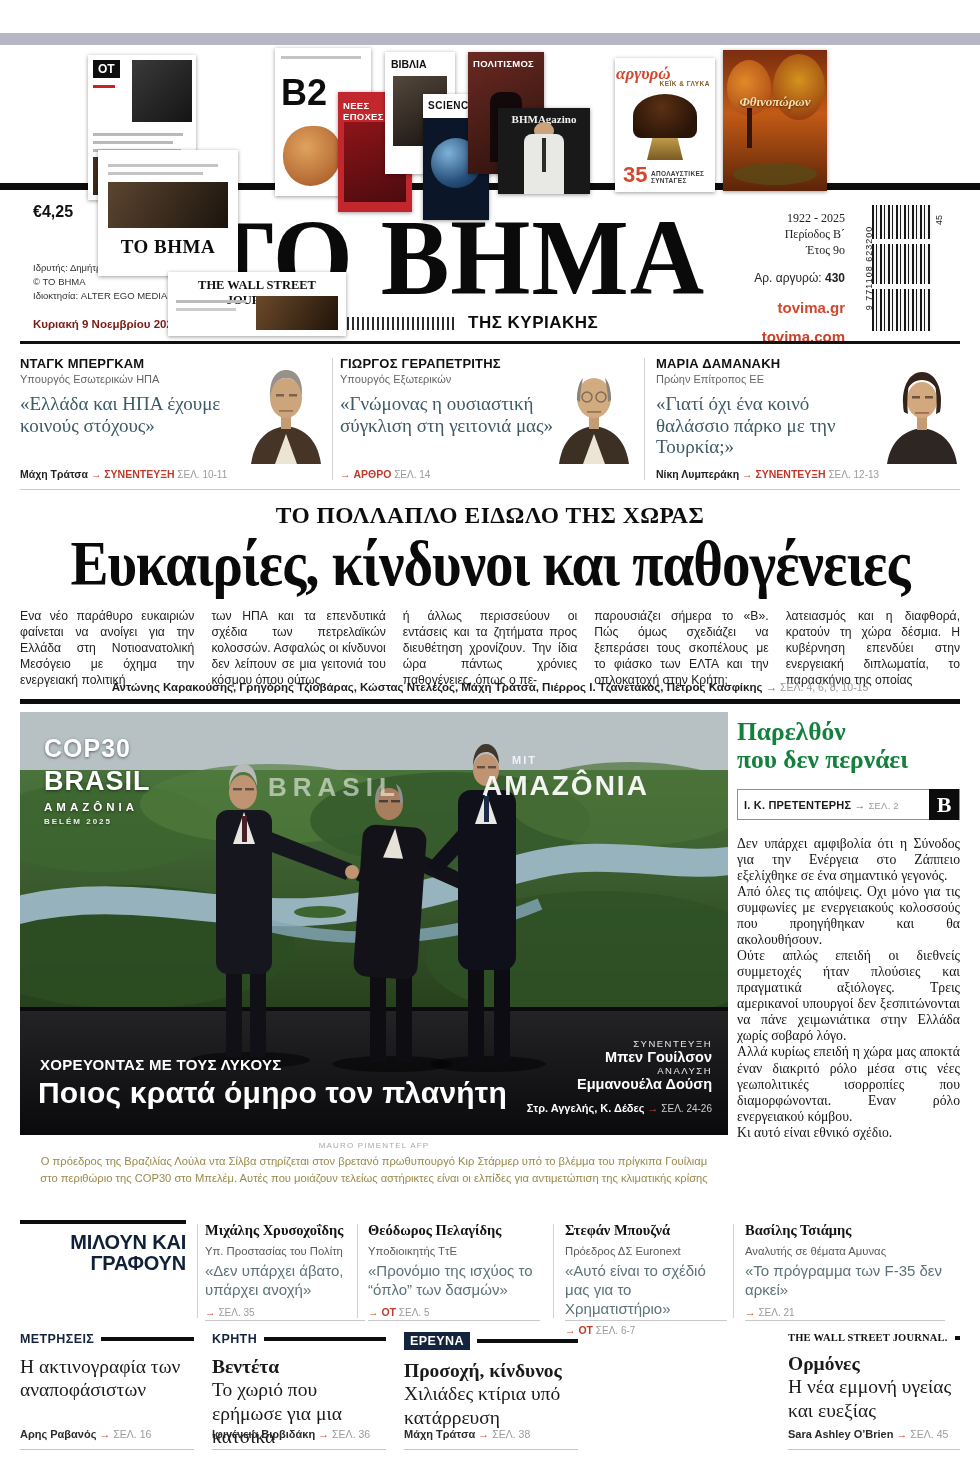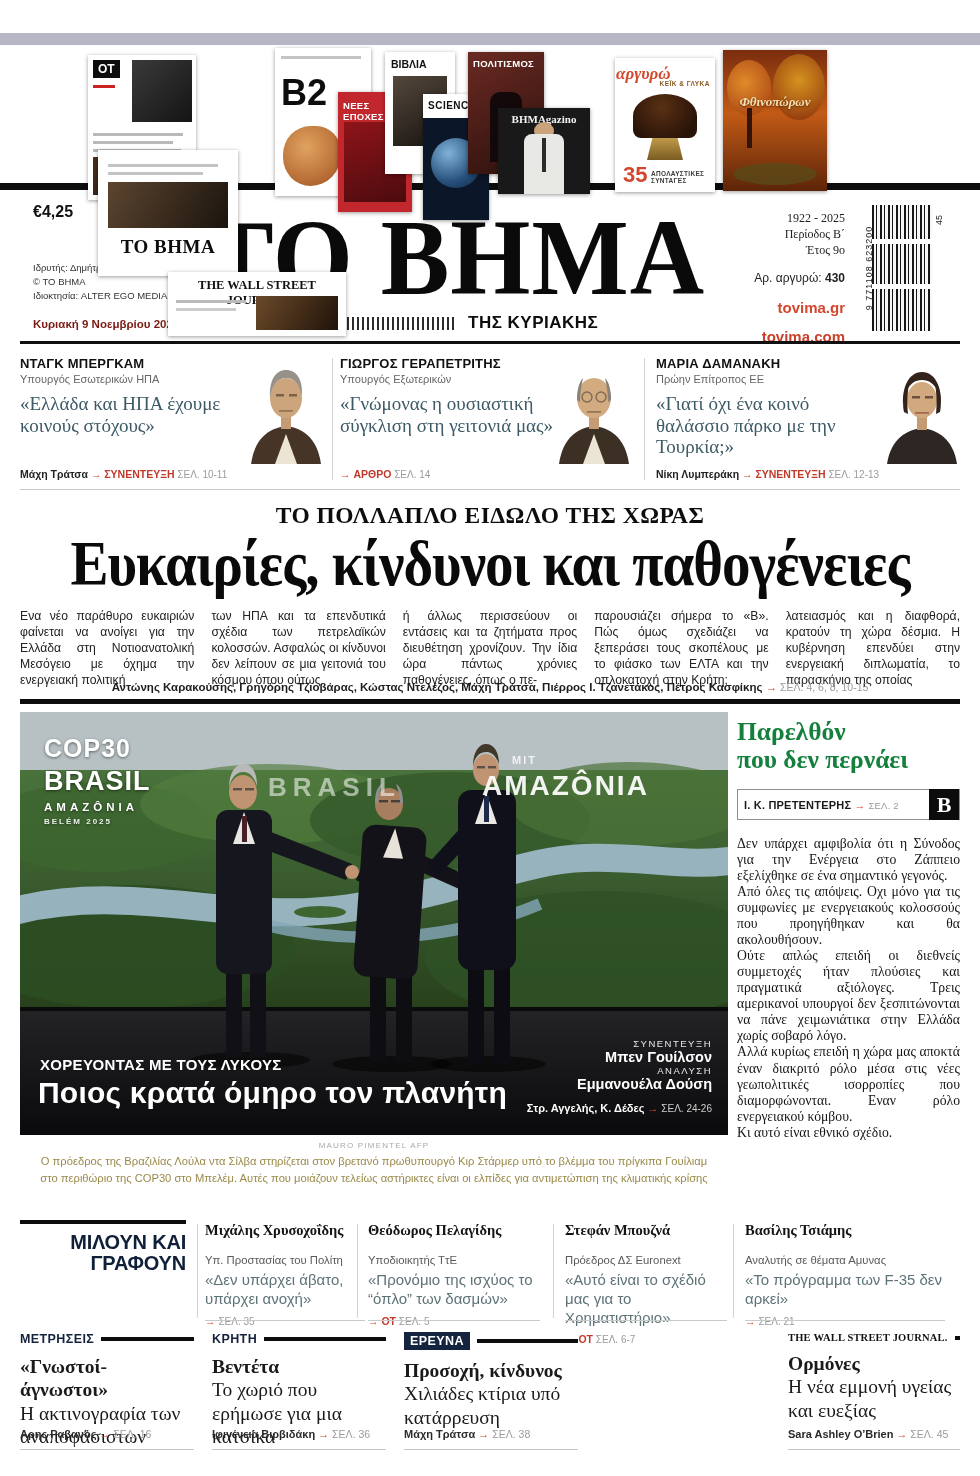--- a/index.html
+++ b/index.html
@@ -153,21 +153,21 @@
   .speak-label{position:absolute;left:20px;top:1220px;width:166px;}
   .speak-bar{height:4px;background:#0d0d0d;}
   .speak-text{margin-top:8px;text-align:right;font:800 20px var(--sans);color:#0f2038;line-height:1.05;letter-spacing:-.2px;}
   .scol{position:absolute;top:1222px;height:98px;}
   .sc2{left:205px;width:160px;} .sc3{left:368px;width:172px;} .sc4{left:565px;width:162px;} .sc5{left:745px;width:200px;}
   .ssep{position:absolute;top:1224px;width:1px;height:94px;background:#d2d2d2;}
   .ssep1{left:197px;}.ssep2{left:357px;}.ssep3{left:553px;}.ssep4{left:733px;}
   .sl{position:absolute;top:1320px;height:1px;background:#c9c9c9;}
   .sl1{left:205px;width:160px;}.sl2{left:368px;width:172px;}.sl3{left:565px;width:162px;}.sl4{left:745px;width:200px;}
   .sc-name{font:700 14.5px var(--serif);color:#141414;}
-  .sc-role{margin-top:15px;font:400 11.3px var(--sans);color:#5a5a5a;}
+  .sc-role{margin-top:6px;font:400 11.3px var(--sans);color:#5a5a5a;}
   .sc-quote{margin-top:5px;font:400 15px var(--sans);color:#5e7378;line-height:1.25;}
   .sc-pagerow{margin-top:6px;font:700 10.5px var(--sans);color:#222;}
   .sc-ot{color:#c0392b;font-weight:800;}
   .sc-page{color:#9b9b9b;font-weight:400;font-size:10px;}
 
   
   .bcol{position:absolute;top:1332px;width:174px;height:118px;border-bottom:1px solid #c6c6c6;}
   .b1{left:20px;} .b2c{left:212px;} .b3{left:404px;} .b4{left:596px;} .b5{left:788px;width:172px;}
   .blabel-row{display:flex;align-items:center;gap:7px;}
   .blabel{font:800 12.5px var(--sans);color:var(--navy);letter-spacing:.4px;white-space:nowrap;}
@@ -504,21 +504,20 @@
   <div class="sl sl2"></div>
   <div class="sl sl3"></div>
   <div class="sl sl4"></div>
 
   <div class="bcol b1">
     <div class="blabel-row">
       <span class="blabel">ΜΕΤΡΗΣΕΙΣ</span>
       <span class="bbar"></span>
     </div>
     <div class="btitle-wrap">
-      <span class="btitle">«Γνωστοί-άγνωστοι»</span>
       <span class="bsub">Η ακτινογραφία των αναποφάσιστων</span>
     </div>
     <div class="bby-row"><span>Αρης Ραβανός </span><span class="arrow">→</span><span class="bpage"> ΣΕΛ. 16</span></div>
   </div>
   <div class="bcol b2c">
     <div class="blabel-row">
       <span class="blabel">ΚΡΗΤΗ</span>
       <span class="bbar"></span>
     </div>
     <div class="btitle-wrap">

